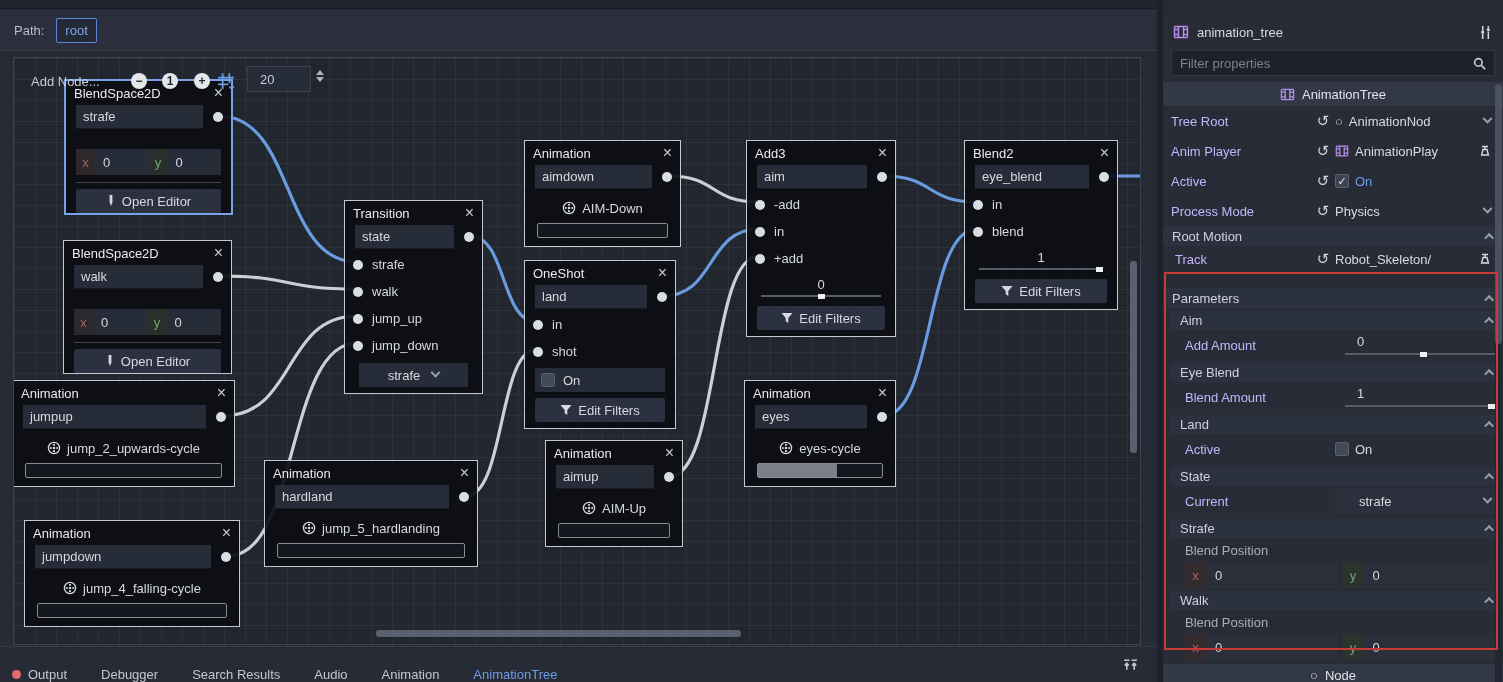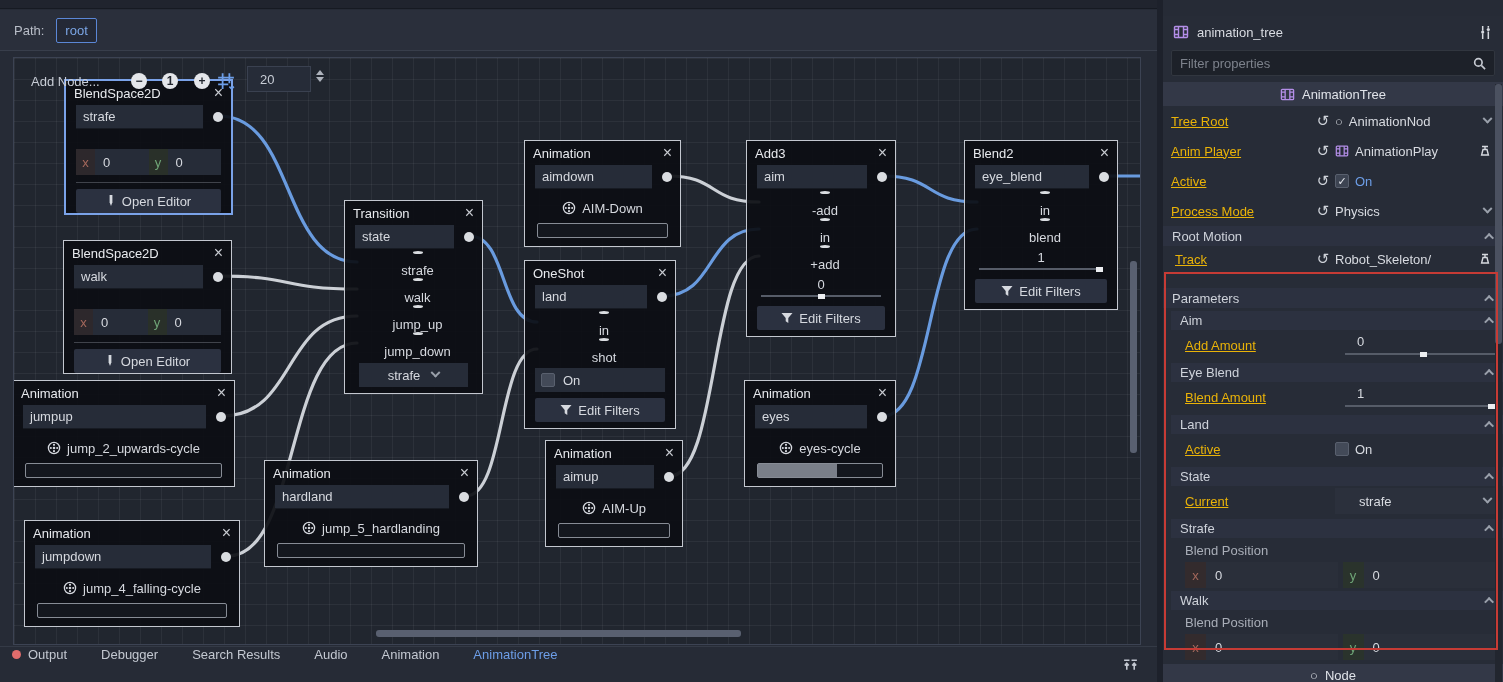--- a/index.html
+++ b/index.html
@@ -54,21 +54,21 @@
   .gn-title { height:24px; display:flex; align-items:center; justify-content:space-between;
               padding:0 8px; color:#e8eaee; }
   .gn-close { color:#c9ccd2; font-size:16px; line-height:14px; cursor:pointer; }
   .gn-name { position:relative; height:24px; margin:0 10px; }
   .gn-name .field { position:absolute; left:0; top:0; bottom:0; right:18px; background:#262c38;
                     display:flex; align-items:center; padding-left:7px;
                     border-bottom:1px solid #171b23; cursor:text; }
   .port { width:10px; height:10px; border-radius:50%; background:#dadde1; }
   .port.out { position:absolute; right:-2px; top:50%; margin-top:-5px; }
   .in-rows { margin-top:2px; }
-  .in-row { height:27px; display:flex; align-items:center; gap:9px; padding-left:8px;flex-direction:column; }
+  .in-row { height:27px; display:flex; align-items:center; gap:9px; padding-left:8px; }
   .gap20 { height:20px; }
   .xy { margin:0 10px; height:26px; background:#262c38; display:flex; }
   .xy .cell { flex:1; display:flex; align-items:center; gap:8px; }
   .xy .lab { width:19px; height:100%; display:flex; align-items:center; justify-content:center; }
   .xy .lx { color:#a5685c; background:#2d282c; }
   .xy .ly { color:#6fa577; background:#293029; }
   .hr { border-top:1px solid rgba(160,166,178,0.35); margin:7px 10px 0; }
   .nbtn { margin:6px 10px 0; height:24px; background:#2b3140; border-radius:2px;
           display:flex; align-items:center; justify-content:center; gap:6px; cursor:pointer; }
   .trk { margin-top:8px; height:22px; display:flex; align-items:center; justify-content:center; gap:6px; }
@@ -93,41 +93,41 @@
   .chev.up { transform:rotate(45deg) translateY(2px); }
 
   .hscroll { position:absolute; left:362px; top:572px; width:365px; height:7px; border-radius:3px;
              background:#596070; z-index:3; cursor:pointer; }
   .vscroll { position:absolute; left:1116px; top:203px; width:7px; height:192px; border-radius:3px;
              background:#596070; z-index:3; cursor:pointer; }
 
   
   .bottom-bar { position:absolute; left:0; top:646px; width:1157px; height:36px;
                 background:#262b36; border-top:1px solid #343a46; display:flex;
-                align-items:flex-start; gap:34px; padding-left:12px; }
+                align-items:flex-end; gap:34px; padding-left:12px; }
   .btab { color:#c3c8d1; cursor:pointer; display:flex; align-items:center; gap:7px; }
   .btab.active { color:#6d9ee8; }
   .reddot { width:9px; height:9px; border-radius:50%; background:#e06c6c; }
   .expand-btm { position:absolute; right:18px; top:9px; cursor:pointer; }
 
   
   .vdivider { position:absolute; left:1157px; top:0; width:6px; height:682px; background:#1d212b; }
 
   
   #inspector { position:absolute; left:1163px; top:16px; width:340px; height:682px;
                background:#272c37; overflow:hidden; }
   .insp-title { height:32px; display:flex; align-items:center; gap:8px; padding:0 10px; color:#d9dce2; }
   .insp-title .spacer { flex:1; }
   .filter { margin:2px 8px 6px; height:26px; background:#1d2129; border:1px solid #31363f;
             border-radius:2px; display:flex; align-items:center; padding:0 8px; }
   .filter .ph { flex:1; color:#7d828c; }
   .cat { height:24px; background:#333847; display:flex; align-items:center; justify-content:center;
          gap:7px; color:#e0e3e9; }
   .prow { height:30px; display:flex; align-items:center; padding:0 8px; }
-  .prow .plabel { color:#eab308; flex:1;text-decoration:underline; }
+  .prow .plabel { color:#c4b5fd; flex:1; }
   .prow .revert { width:24px; color:#cdd1d8; font-size:15px; text-align:center; cursor:pointer; }
   .prow .pval { width:160px; display:flex; align-items:center; gap:6px; color:#d8dbe1; position:relative; }
   .prow .vchev { margin-left:auto; margin-right:4px; }
   .sect { height:20px; background:#2c3140; display:flex; align-items:center; padding:0 9px;
           color:#ced2da; cursor:pointer; }
   .sect .schev { margin-left:auto; }
   .sect.lvl2 { margin-left:8px; height:19px; margin-top:3px; }
   .onblue { color:#6d9ee8; }
   .cbchecked { background:#3d4452; border:1px solid #59606e; width:14px; height:14px;
                border-radius:2px; display:flex; align-items:center; justify-content:center;

